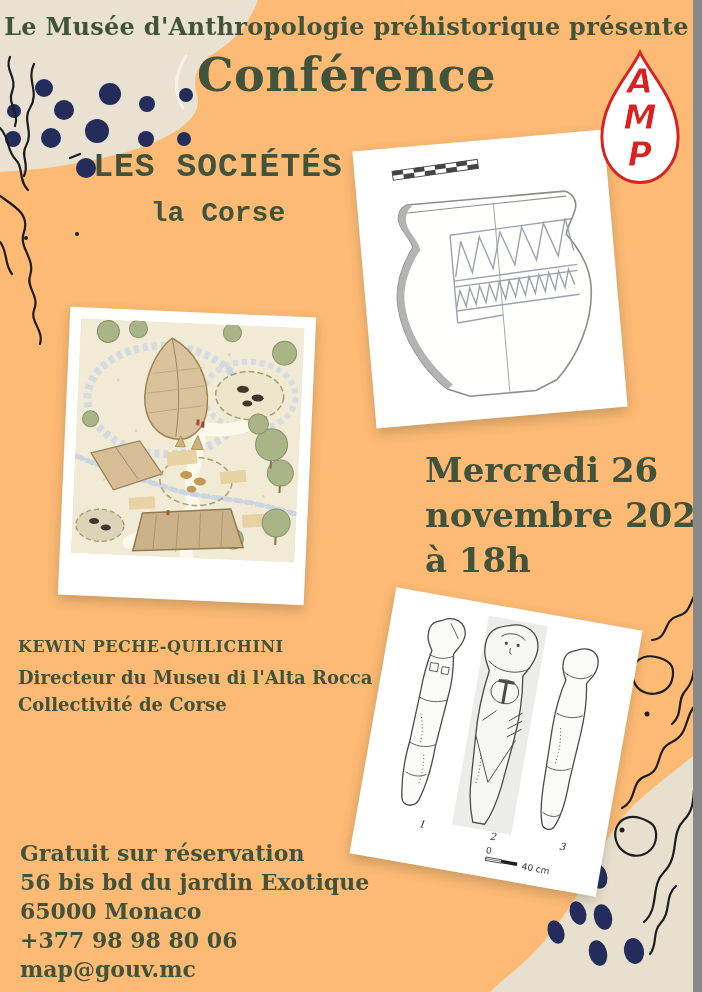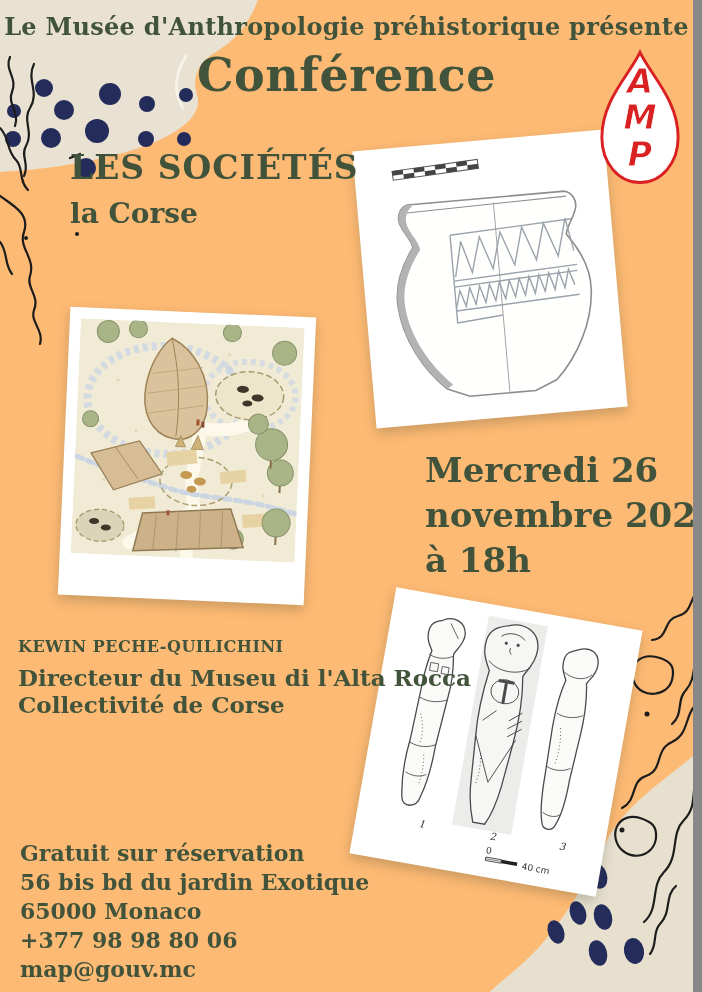--- a/index.html
+++ b/index.html
@@ -8,27 +8,27 @@
     background:#fdba74;
     font-family:"DejaVu Serif", serif;
     color:#41533a;
   }
   .poster *{box-sizing:border-box;}
   .decor{position:absolute;left:0;top:0;z-index:0;}
   .txt{position:absolute;z-index:3;white-space:nowrap;}
   .presenter{top:12px;left:0;width:100%;text-align:center;font-size:24px;font-weight:bold;letter-spacing:.3px;}
   .event{top:48px;left:0;width:100%;text-align:center;font-size:46px;font-weight:bold;letter-spacing:.5px;}
   .logo{position:absolute;left:596px;top:48px;width:88px;height:140px;z-index:2;}
-  .title-block{top:146px;left:70px;width:296px;text-align:left;}
+  .title-block{top:146px;left:70px;width:296px;text-align:center;font-family:Liberation Mono, monospace;}
   .title-main{font-size:33px;font-weight:bold;line-height:43px;letter-spacing:1px;}
   .title-sub{font-size:28px;font-weight:bold;line-height:35px;margin-top:7px;}
   .datetime{top:448px;left:425px;font-size:34px;font-weight:bold;line-height:45px;}
   .speaker{top:630px;left:18px;}
   .speaker-name{font-size:16px;font-weight:bold;letter-spacing:.5px;line-height:34px;}
-  .speaker-role{font-size:23px;font-weight:bold;line-height:27px;}
+  .speaker-role{font-size:18px;font-weight:bold;line-height:27px;}
   .contact{top:839px;left:20px;font-size:22px;font-weight:bold;line-height:29px;}
   .card{position:absolute;background:#fff;z-index:1;box-shadow:0 5px 12px rgba(50,60,40,.25);}
   .pottery-card{left:364px;top:140px;width:252px;height:278px;transform:rotate(-5deg);}
   .polaroid{left:64px;top:312px;width:246px;height:288px;transform:rotate(2.5deg);}
   .polaroid svg{position:absolute;left:11px;top:11px;}
   .statues-card{left:371px;top:607px;width:250px;height:270px;transform:rotate(10deg);}
   .statue-num{font-family:"DejaVu Serif",serif;font-style:italic;font-size:10px;fill:#333;}
   .scale-txt{font-family:"DejaVu Sans",sans-serif;font-size:9px;fill:#333;}
 </style>
 </head>

